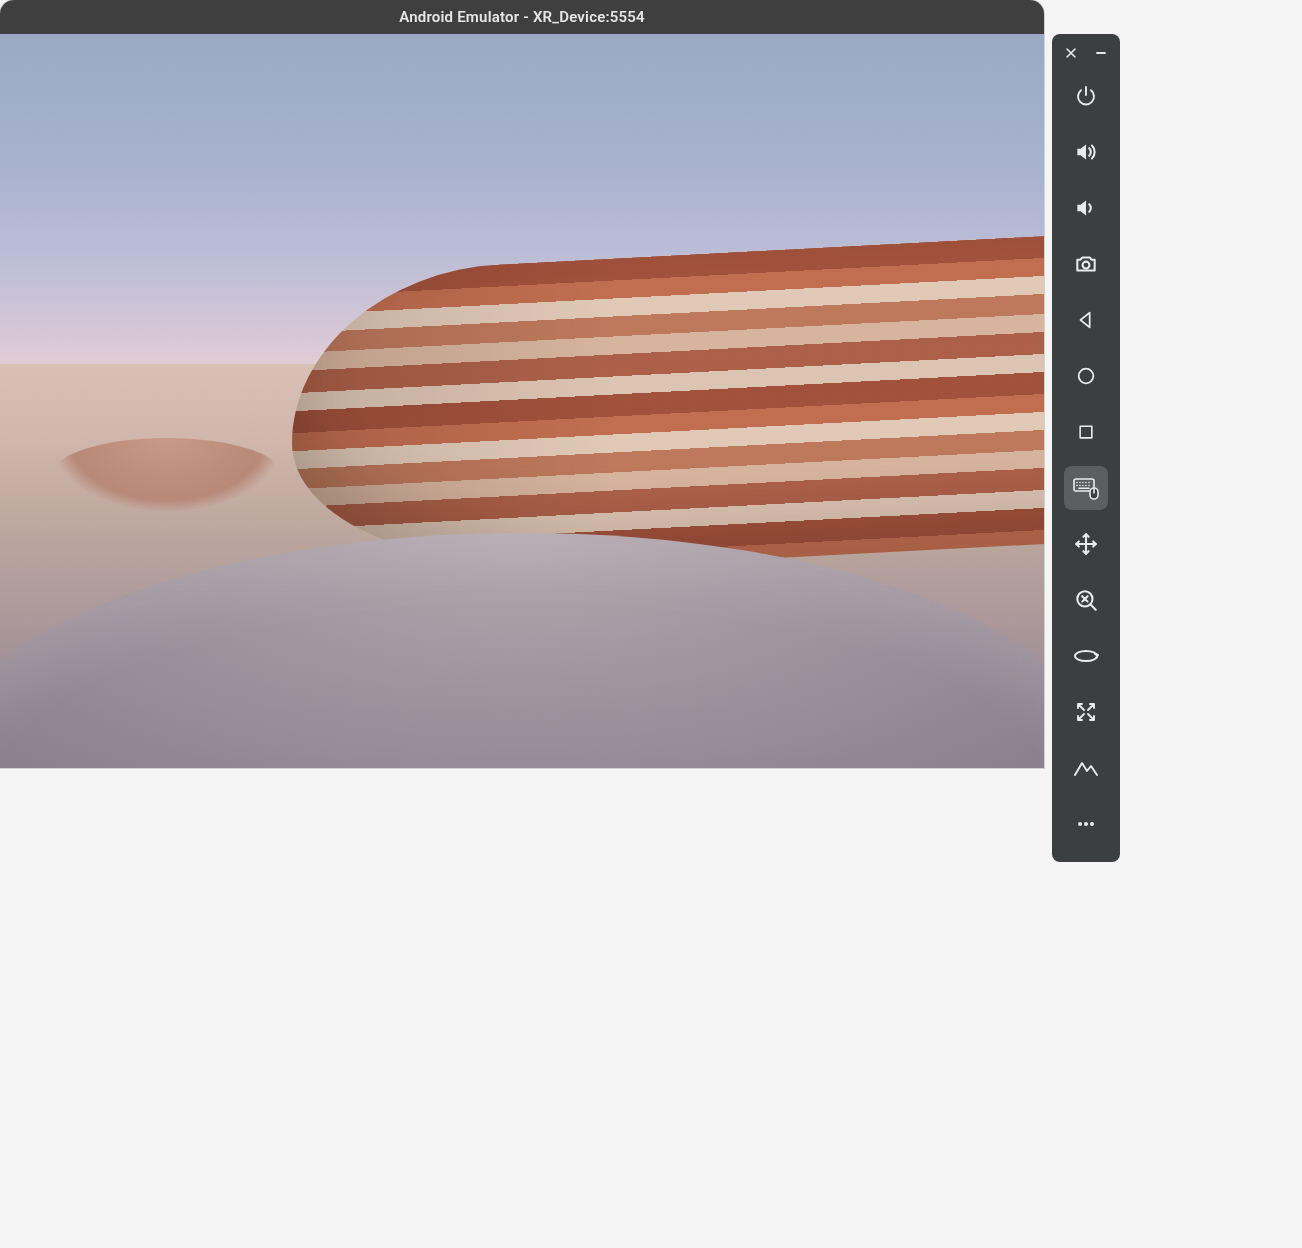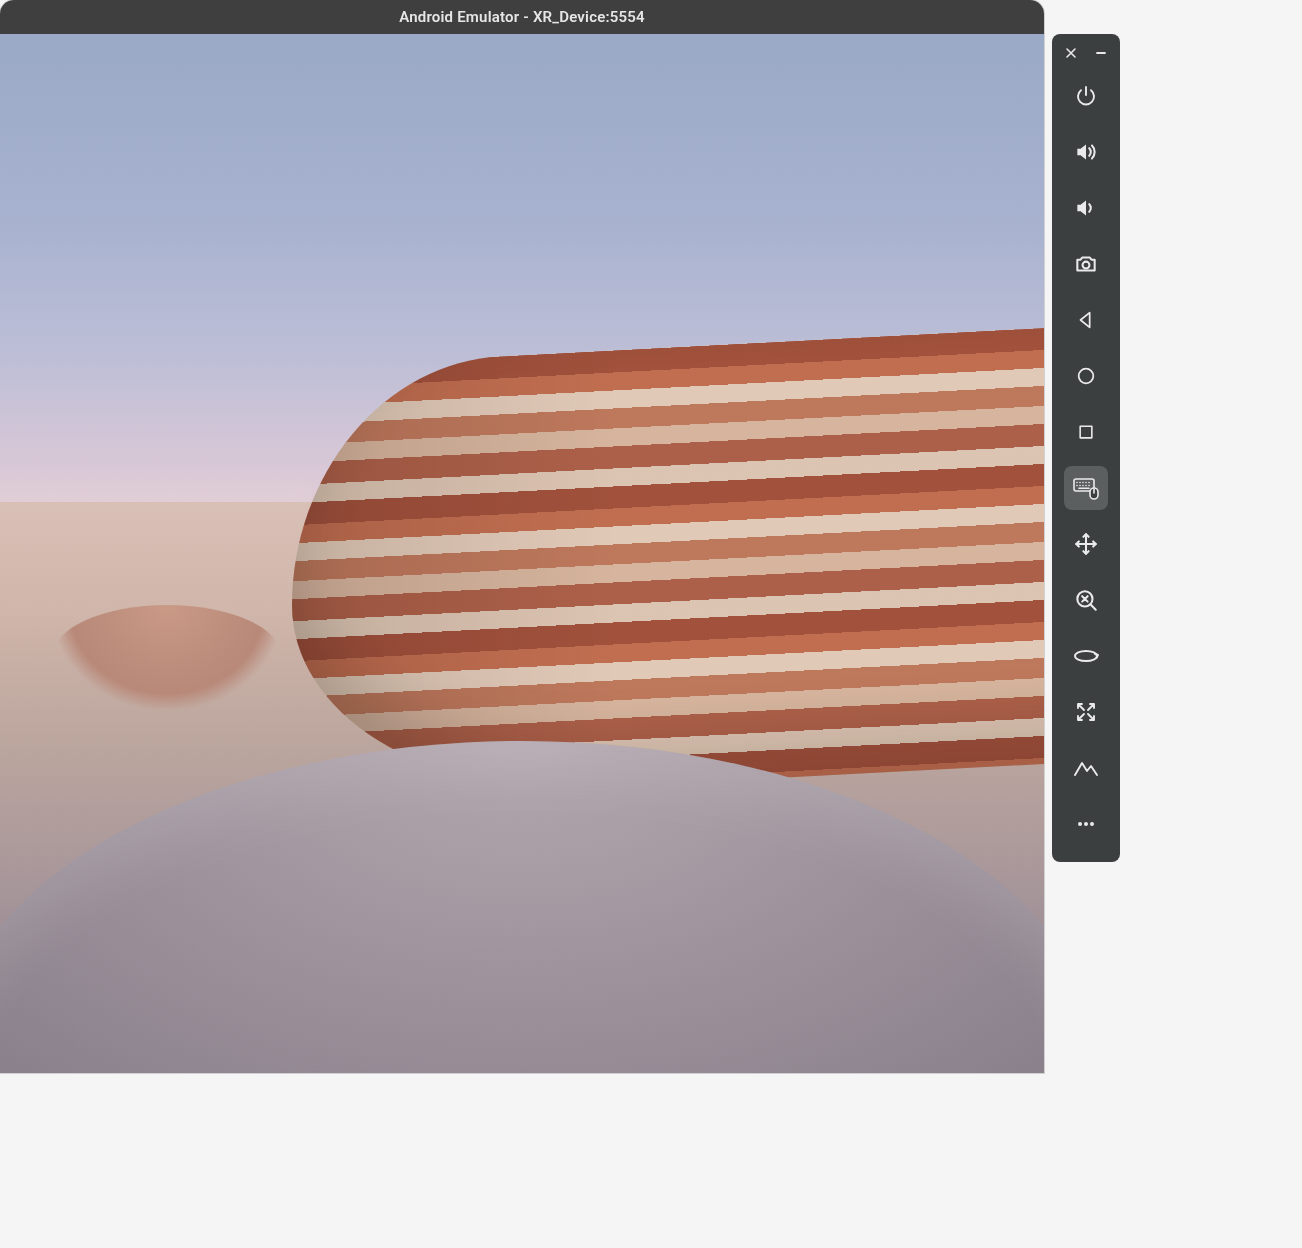--- a/index.html
+++ b/index.html
@@ -9,21 +9,21 @@
     height: 1248px;
     background: #f5f5f5;
     font-family: -apple-system, "Segoe UI", Roboto, Arial, sans-serif;
     overflow: hidden;
   }
   .emulator-window {
     position: absolute;
     left: 0;
     top: 0;
     width: 1044px;
-    height: 1073px;
+    height: 768px;
     border-radius: 14px 14px 0 0;
     overflow: hidden;
     box-shadow: 0 0 0 1px rgba(0,0,0,0.15);
   }
   .titlebar {
     height: 34px;
     background: #3f3f3f;
     color: #e6e6e6;
     display: flex;
     align-items: center;

